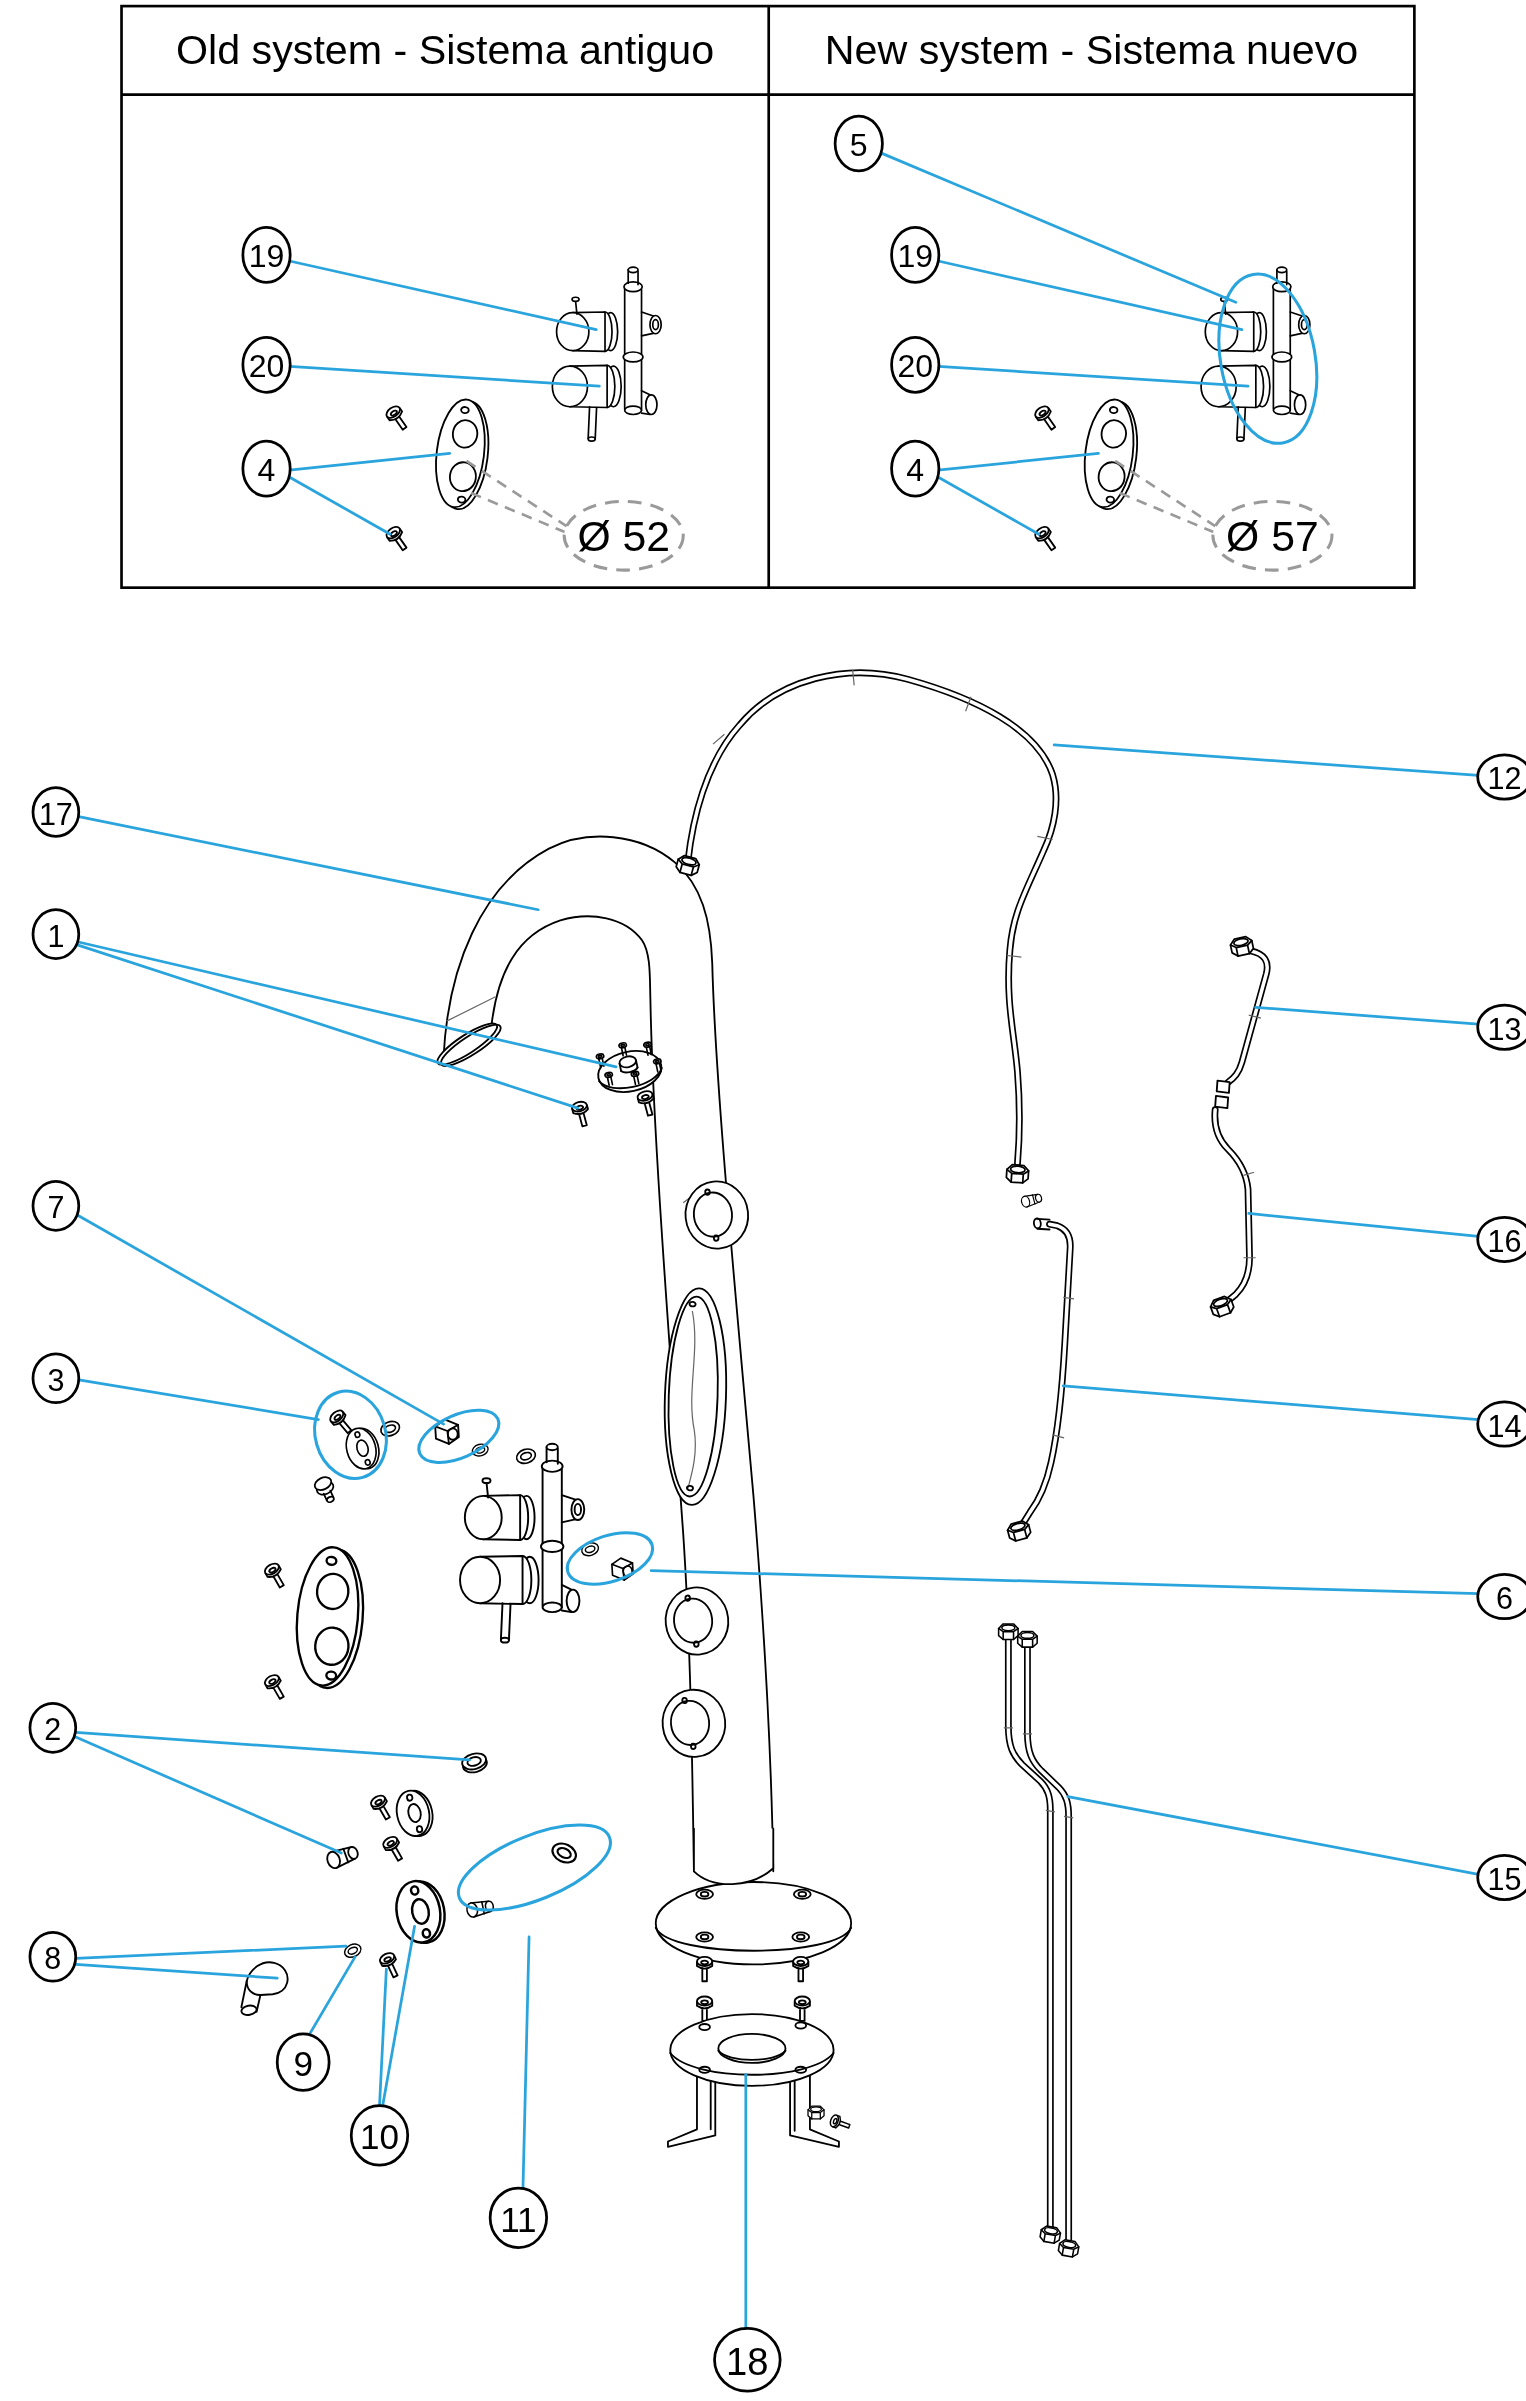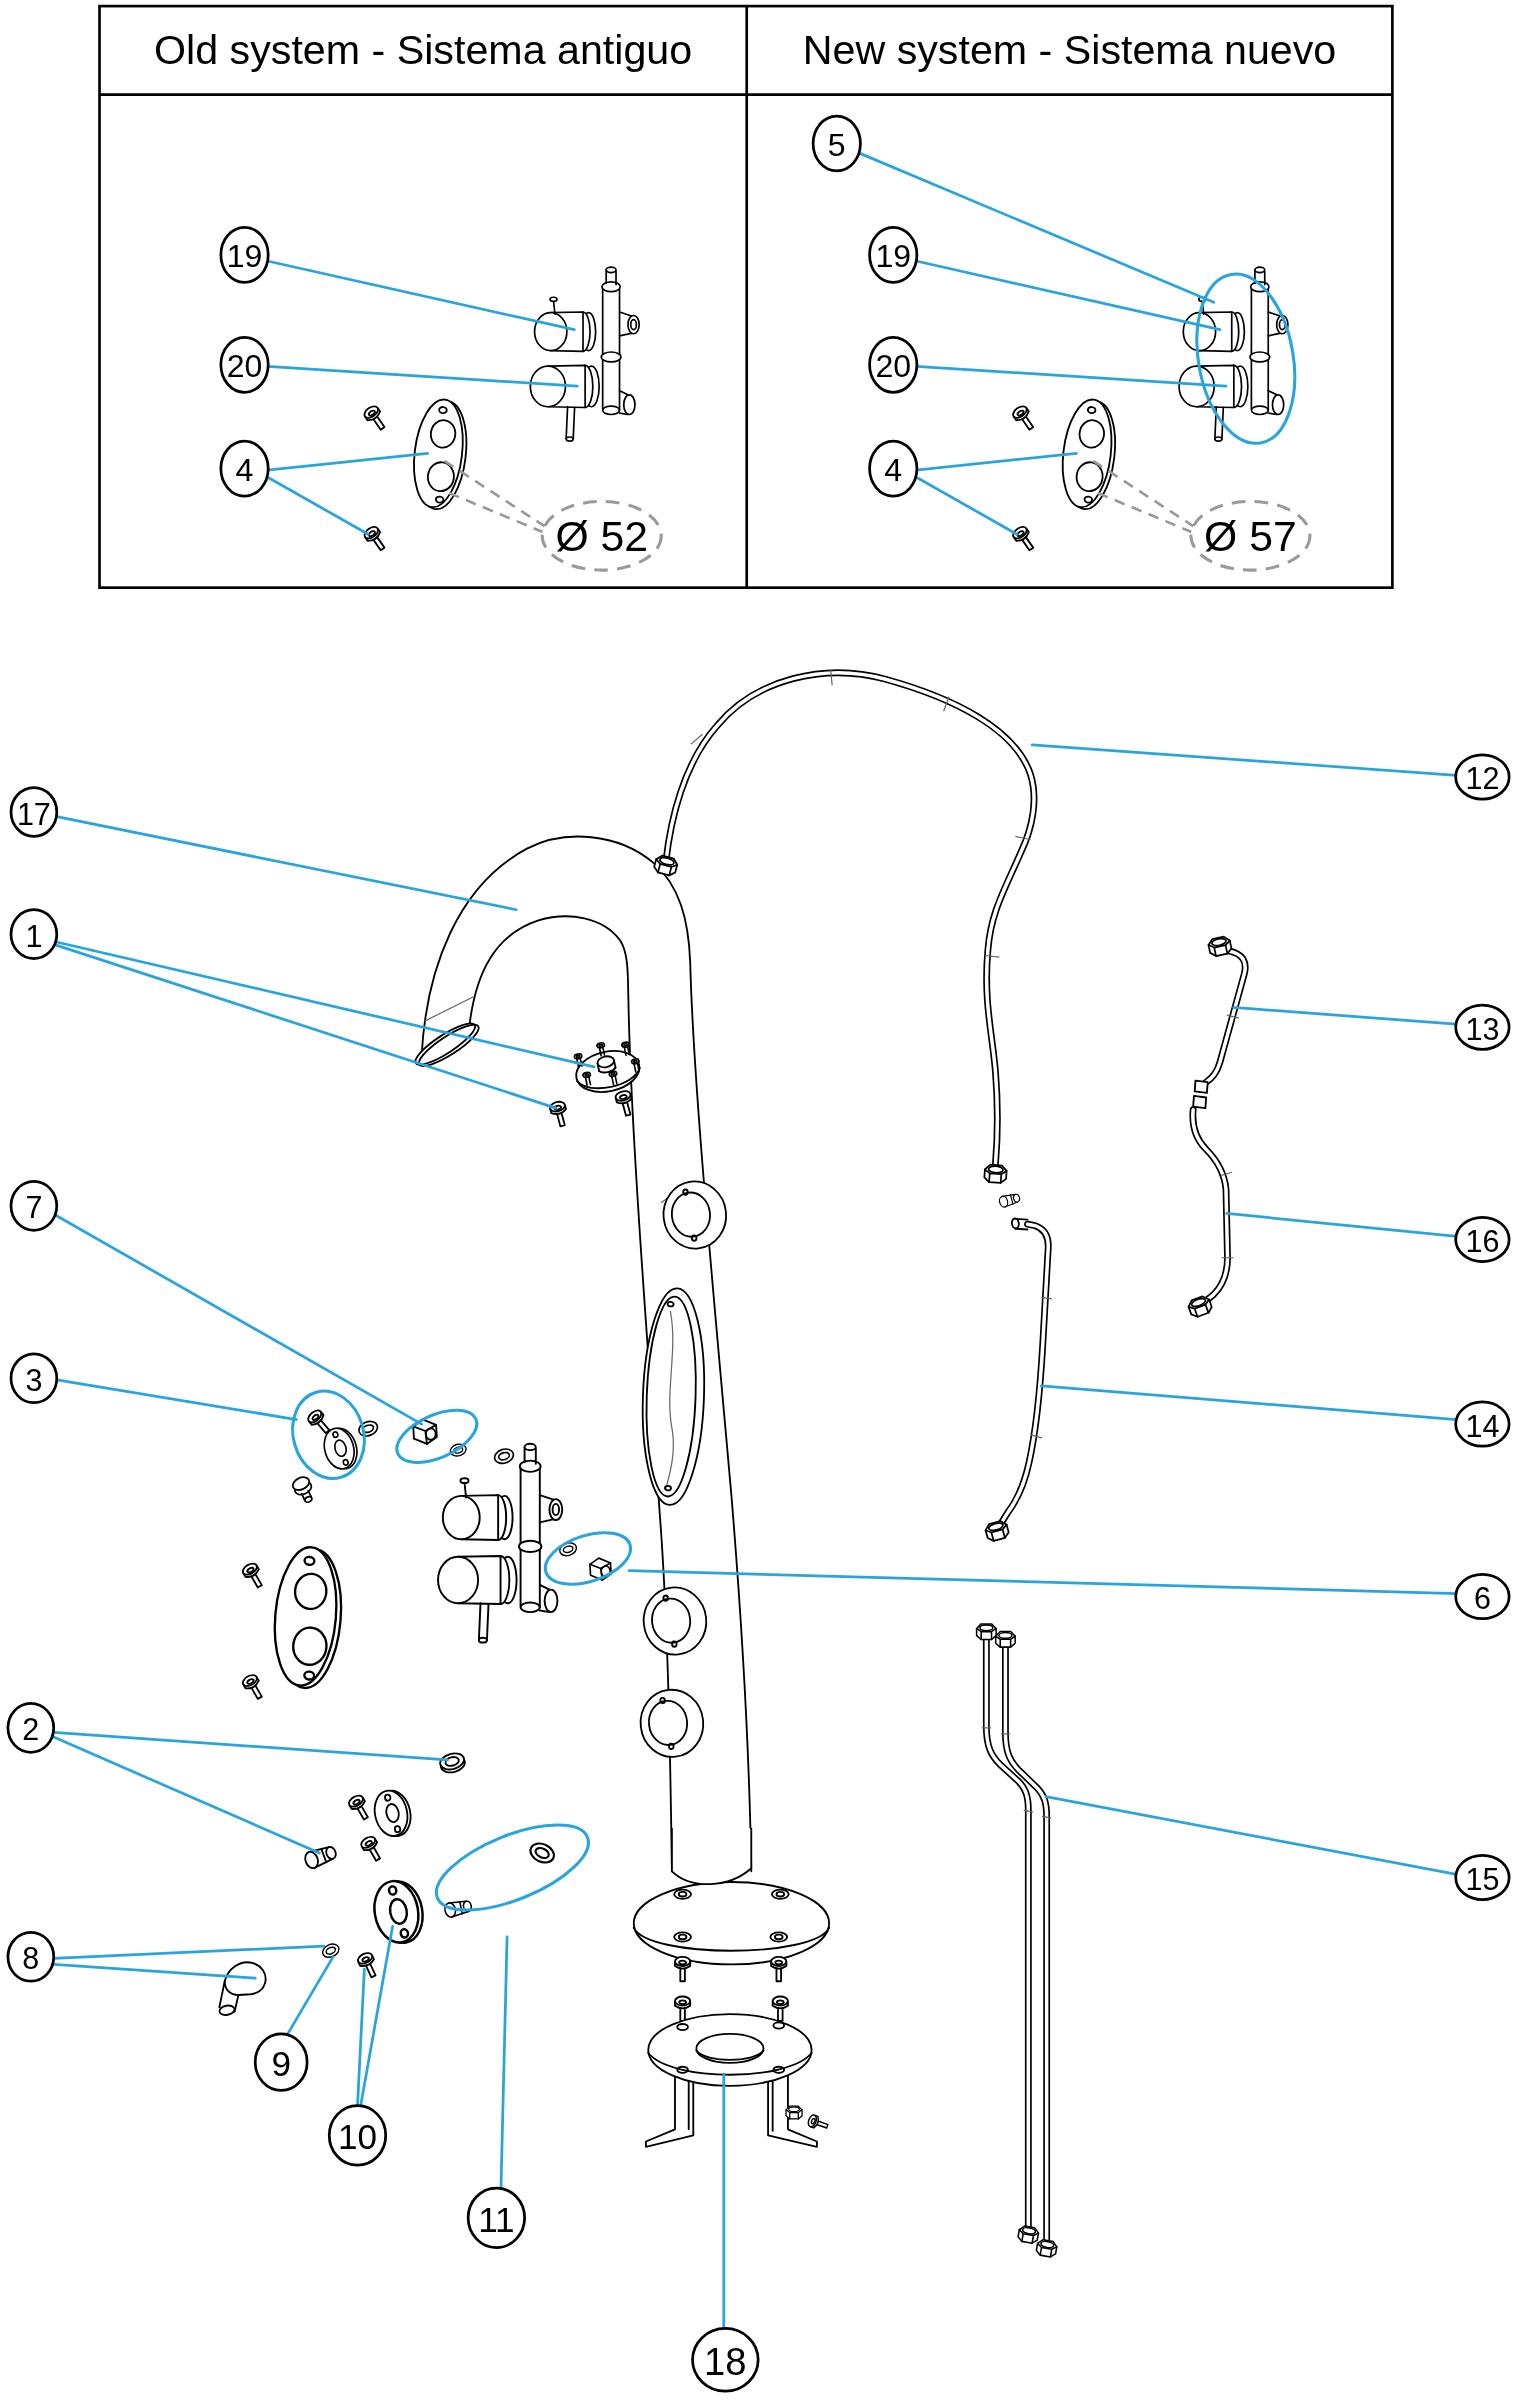--- a/index.html
+++ b/index.html
@@ -1,16 +1,16 @@
 <!DOCTYPE html>
 <html style="font-size:12.2px"><head>
 <meta charset="utf-8">
 <style>
   html,body{margin:0;padding:0;background:#fff;}
-  .page{position:relative;width:1419px;height:2401px;background:#fff;font-family:"Liberation Sans",sans-serif;}
+  .page{position:relative;width:1419px;height:2401px;background:#fff;font-family:"Liberation Sans",sans-serif;padding-left:22px;}
   svg{display:block;}
   svg *{vector-effect:none;}
   .ln{stroke:#000;stroke-width:2.4;fill:none;stroke-linecap:round;stroke-linejoin:round;}
   .fw{stroke:#000;stroke-width:2.4;fill:#fff;stroke-linecap:round;stroke-linejoin:round;}
   .thin{stroke:#666;stroke-width:1.6;fill:none;}
   .tube-o{stroke:#000;stroke-width:9;fill:none;stroke-linecap:round;}
   .tube-i{stroke:#fff;stroke-width:4.6;fill:none;stroke-linecap:round;}
   .hdr{font-size:54px;fill:#000;}
   .dia-label{font-size:56px;fill:#000;}
   .callout-text{fill:#000;}

